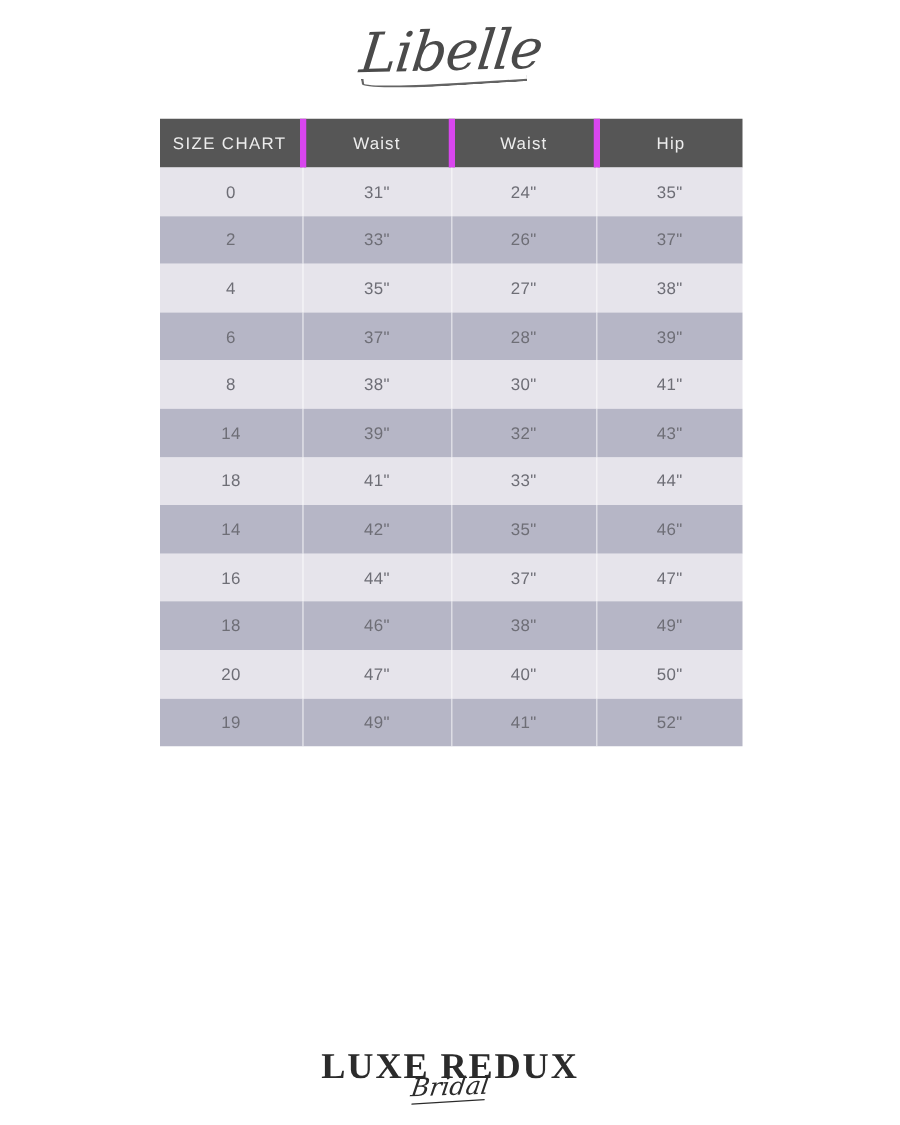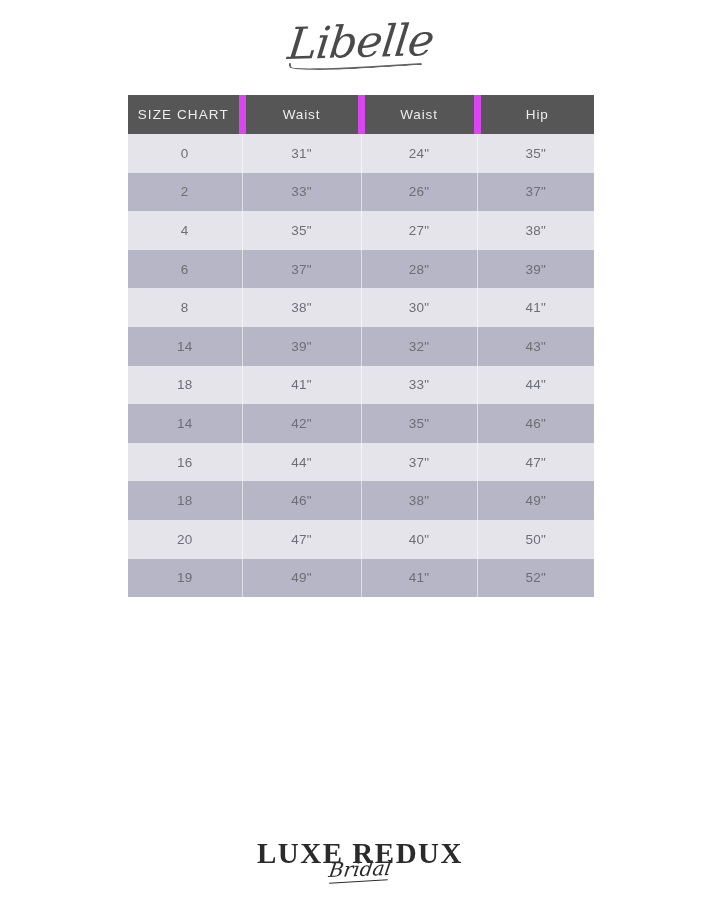--- a/index.html
+++ b/index.html
@@ -72,21 +72,21 @@
 
   table.size-chart thead th {
     height: 39px;
     background: #565656;
     color: #ededed;
     font-size: 13.5px;
     font-weight: 400;
     letter-spacing: 0.9px;
     text-align: center;
     vertical-align: middle;
-    border-right: 7px solid #d946ef;
+    border-right: 5px solid #d946ef;
     padding: 0;
   }
   table.size-chart thead th:last-child { border-right: none; }
   table.size-chart thead th.th-size { letter-spacing: 1.1px; }
 
   table.size-chart tbody td {
     height: 38.6px;
     font-size: 13.5px;
     font-weight: 400;
     color: #6e6e76;

